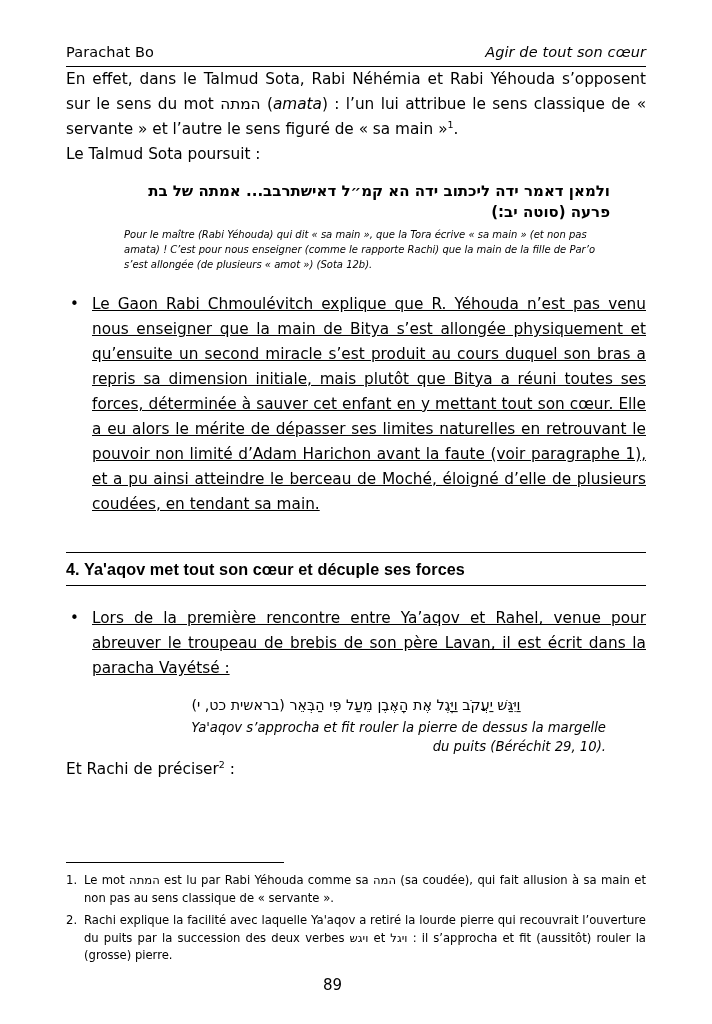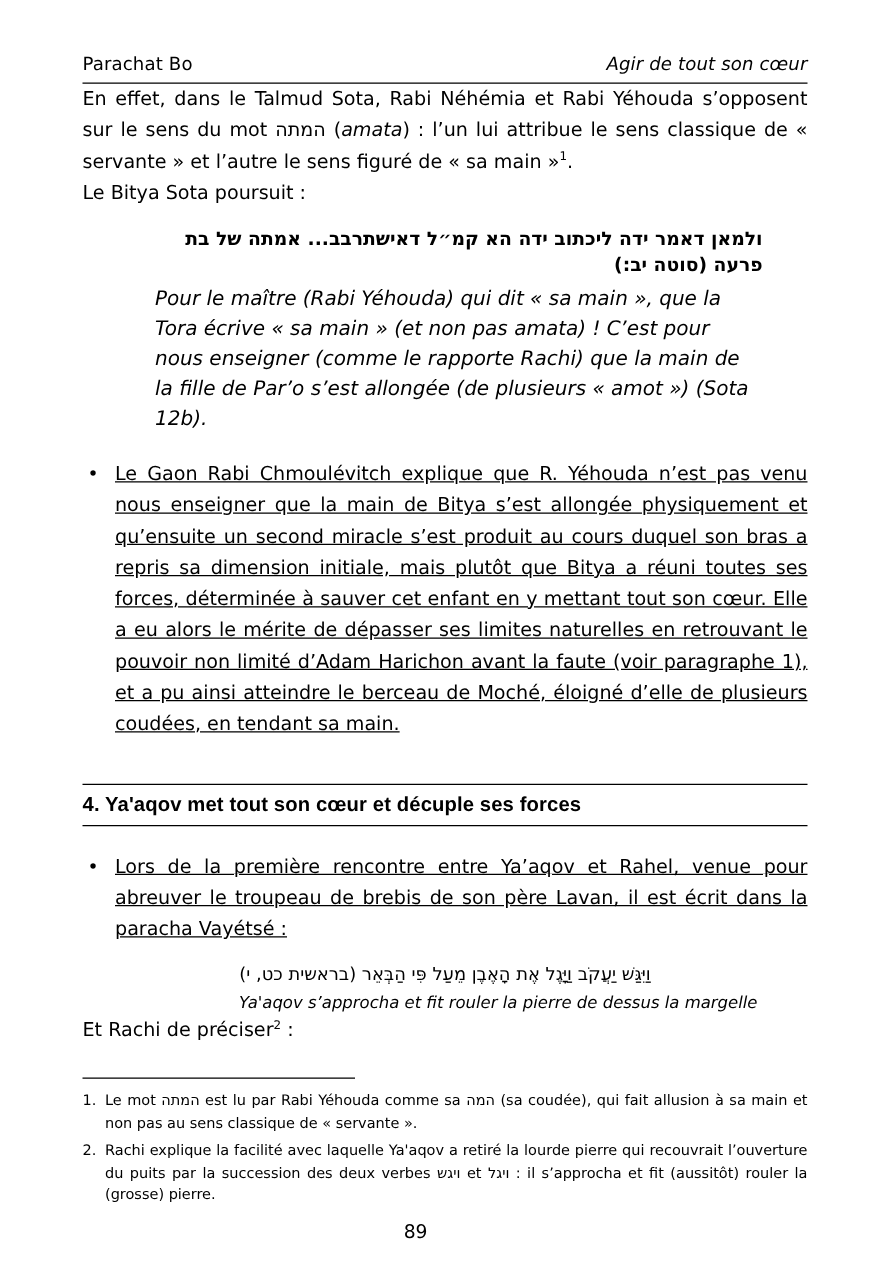--- a/index.html
+++ b/index.html
@@ -76,21 +76,21 @@
     direction: rtl;
     text-align: right;
     font-family: "DejaVu Sans", sans-serif;
     font-size: 15px;
     line-height: 1.45;
     font-weight: bold;
   }
   .quote-trans {
     font-family: "DejaVu Sans", sans-serif;
     font-style: italic;
-    font-size: 16px;
+    font-size: 10px;
     line-height: 1.5;
     margin-top: 3px;
     text-align: left;
   }
 
   
   .bullet-para {
     display: flex;
     margin-top: 20px;
   }
@@ -198,21 +198,21 @@
 <div class="page">
   <div class="content">
 
     <div class="running-head">
       <span class="left">Parachat Bo</span>
       <span class="right">Agir de tout son cœur</span>
     </div>
 
     <p class="body para-gap-lg"><span>En effet, dans le Talmud Sota, Rabi Néhémia et Rabi Yéhouda s’opposent sur le sens du mot </span><span class="heb">המתה</span><span> (</span><i>amata</i><span>) : l’un lui attribue le sens classique de « servante » et l’autre le sens figuré de « sa main »</span><sup class="fn">1</sup><span>.</span></p>
 
-    <p class="body para-gap-md">Le Bitya Sota poursuit :</p>
+    <p class="body para-gap-md">Le Talmud Sota poursuit :</p>
 
     <div class="quote-block">
       <div class="quote-heb">ולמאן דאמר ידה ליכתוב ידה הא קמ״ל דאישתרבב... אמתה של בת</div>
       <div class="quote-heb">פרעה (סוטה יב:)</div>
       <div class="quote-trans">Pour le maître (Rabi Yéhouda) qui dit « sa main », que la Tora écrive « sa main » (et non pas amata) ! C’est pour nous enseigner (comme le rapporte Rachi) que la main de la fille de Par’o s’est allongée (de plusieurs « amot ») (Sota 12b).</div>
     </div>
 
     <div class="bullet-para">
       <div class="bullet-dot">•</div>
       <div class="bullet-body">Le Gaon Rabi Chmoulévitch explique que R. Yéhouda n’est pas venu nous enseigner que la main de Bitya s’est allongée physiquement et qu’ensuite un second miracle s’est produit au cours duquel son bras a repris sa dimension initiale, mais plutôt que Bitya a réuni toutes ses forces, déterminée à sauver cet enfant en y mettant tout son cœur. Elle a eu alors le mérite de dépasser ses limites naturelles en retrouvant le pouvoir non limité d’Adam Harichon avant la faute (voir paragraphe 1), et a pu ainsi atteindre le berceau de Moché, éloigné d’elle de plusieurs coudées, en tendant sa main.</div>
@@ -226,20 +226,21 @@
 
     <div class="bullet-para">
       <div class="bullet-dot">•</div>
       <div class="bullet-body">Lors de la première rencontre entre Ya’aqov et Rahel, venue pour abreuver le troupeau de brebis de son père Lavan, il est écrit dans la paracha Vayétsé :</div>
     </div>
 
     <div class="verse-block">
       <div class="verse-heb">וַיִּגַּשׁ יַעֲקֹב וַיָּגֶל אֶת הָאֶבֶן מֵעַל פִּי הַבְּאֵר (בראשית כט, י)</div>
       <div class="verse-trans">
         <span>Ya'aqov s’approcha et fit rouler la pierre de dessus la margelle</span>
+        <span class="ind2">du puits (Béréchit 29, 10).</span>
       </div>
     </div>
 
     <p class="body para-gap-md"><span>Et Rachi de préciser</span><sup class="fn">2</sup><span> :</span></p>
 
   </div>
 
   <div class="footnote-area">
     <div class="footnote-rule"></div>
 

